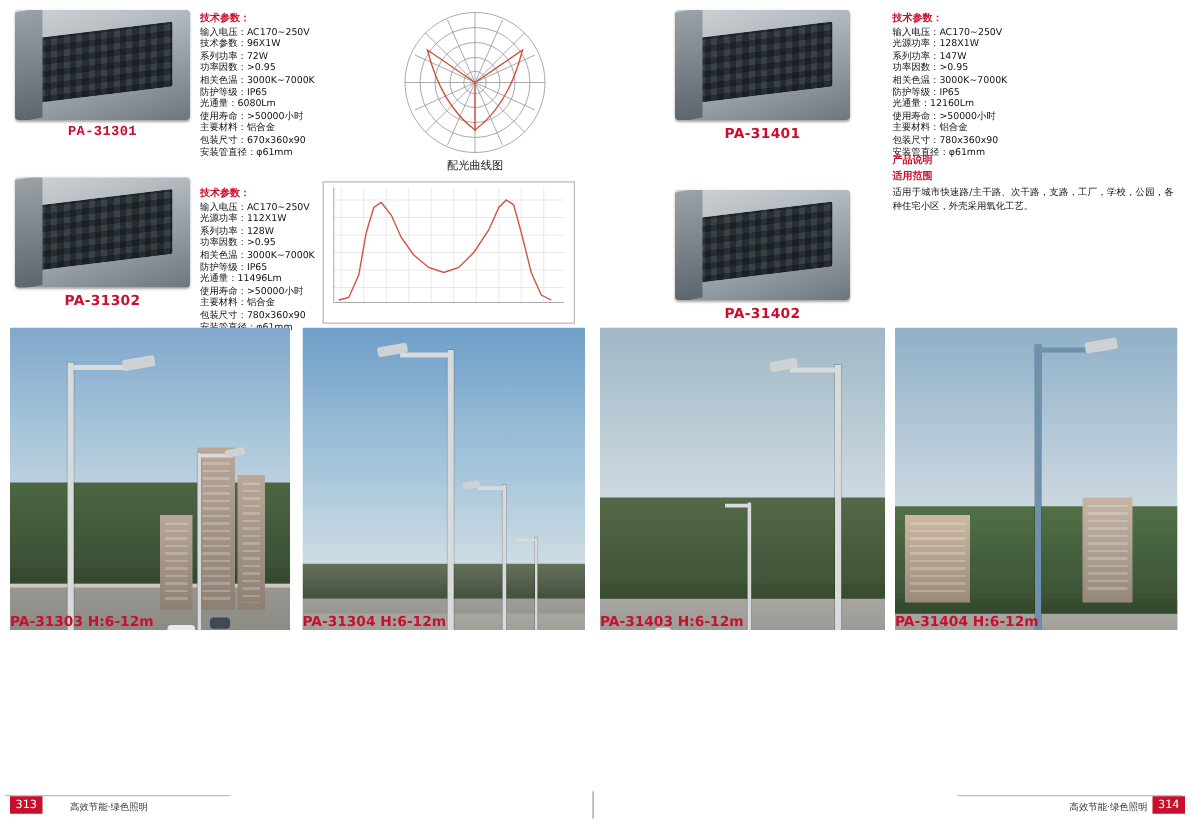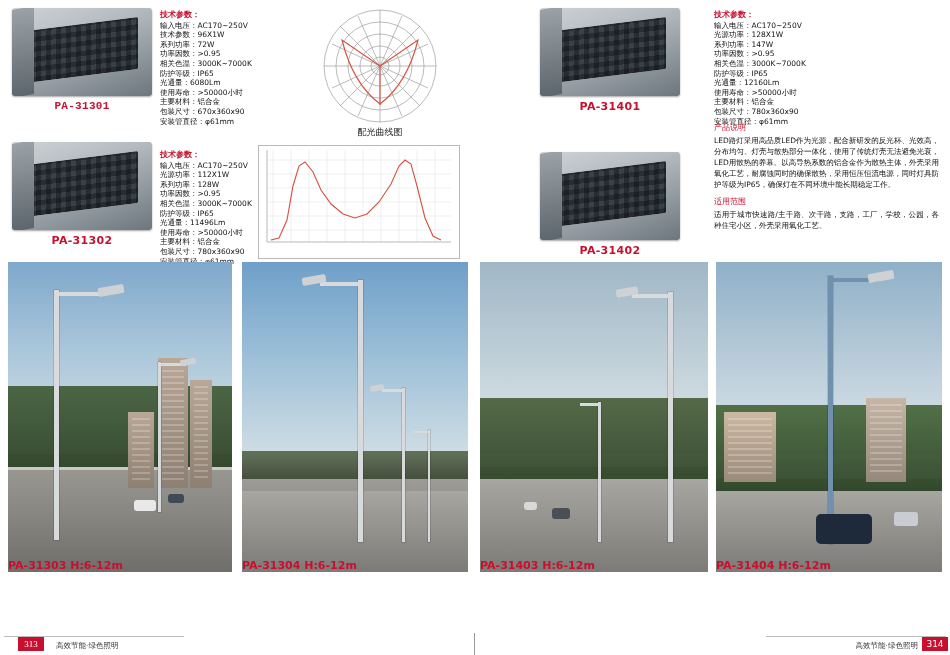--- a/index.html
+++ b/index.html
@@ -52,26 +52,26 @@
 
   
   .polar{position:absolute;left:300px;top:6px;width:160px;height:120px;}
   .polar-cap{position:absolute;left:300px;top:126px;width:160px;text-align:center;font-size:9px;color:#222;}
 
   
   .curve{position:absolute;left:258px;top:145px;width:200px;height:112px;border:1px solid #b9b9b9;background:#fff;}
 
   
   .desc{position:absolute;left:714px;top:122px;width:225px;font-size:7.5px;line-height:11px;color:#111;}
-  .desc .t{color:#c8102e;font-weight:normal;font-size:8px;margin:0 0 2px;}
+  .desc .t{color:#c8102e;font-weight:bold;font-size:8px;margin:0 0 2px;}
   .desc p{margin:0 0 6px;text-align:justify;}
 
   
   .photos{position:absolute;left:8px;top:262px;width:934px;height:330px;}
-  .ph{position:absolute;top:0;height:310px;overflow:hidden;}
+  .ph{position:absolute;top:0;height:242px;overflow:hidden;}
   .ph .cap{position:absolute;left:0;bottom:0;font-size:11px;font-weight:bold;color:#c8102e;}
   .img{position:relative;width:100%;height:310px;overflow:hidden;}
 
   
   .scene{position:absolute;inset:0;}
   .sky{position:absolute;left:0;right:0;top:0;height:62%;}
   .sky.a{background:linear-gradient(180deg,#7fa8cc 0%,#a9c6da 45%,#d7e2e6 100%);}
   .sky.b{background:linear-gradient(180deg,#6f9fc9 0%,#9dc0d8 50%,#cfdde4 100%);}
   .sky.c{background:linear-gradient(180deg,#9fb7c6 0%,#c3d2da 55%,#dfe6e8 100%);}
   .sky.d{background:linear-gradient(180deg,#8fb0c8 0%,#bccedb 55%,#dde5e9 100%);}
@@ -84,21 +84,21 @@
   .arm{position:absolute;background:#d8dadb;}
   .head{position:absolute;background:#cfd2d4;border-radius:2px;transform:rotate(-10deg);}
 
   .bldg{position:absolute;background:linear-gradient(180deg,#b9a898,#8d7f72);}
   .bldg:after{content:"";position:absolute;inset:6px 4px;background:repeating-linear-gradient(180deg,rgba(255,255,255,.22) 0 2px,transparent 2px 6px);}
   .car{position:absolute;border-radius:3px;}
 
   
   .footer{position:absolute;left:0;bottom:0;width:950px;height:22px;}
   .pnum{position:absolute;bottom:4px;width:26px;height:14px;background:#c8102e;color:#fff;font-size:9px;line-height:14px;text-align:center;}
-  .pnum.l{left:18px;font-family:Liberation Serif, serif;}
+  .pnum.l{left:8px;}
   .pnum.r{right:2px;}
   .ftxt{position:absolute;bottom:4px;font-size:7.5px;color:#333;margin-left:24px;}
   .ftxt.l{left:32px;}
   .ftxt.r{right:32px;}
   .frule{position:absolute;bottom:18px;height:1px;background:#bdbdbd;}
   .frule.l{left:4px;width:180px;}
   .frule.r{right:4px;width:180px;}
   .vline{position:absolute;bottom:0;width:1px;height:22px;background:#999;}
 </style>
 </head>
@@ -218,21 +218,20 @@
       <div>安装管直径：φ61mm</div>
     </div>
 
     <div class="lamp" style="left:540px;top:152px;">
       <div class="lamp-img"></div>
       <div class="lamp-code">PA-31402</div>
     </div>
 
     <div class="desc">
       <p class="t">产品说明</p>
-      <p>LED路灯采用高品质LED作为光源，配合新研发的反光杯、光效高，分布均匀。灯壳与散热部分一体化，使用了传统灯壳无法避免光衰，LED用散热的养幕。以高导热系数的铝合金作为散热主体，外壳采用氧化工艺，耐腐蚀同时的确保散热，采用恒压恒流电源，同时灯具防护等级为IP65，确保灯在不同环境中能长期稳定工作。</p>
       <p class="t">适用范围</p>
       <p>适用于城市快速路/主干路、次干路，支路，工厂，学校，公园，各种住宅小区，外壳采用氧化工艺。</p>
     </div>
   </div>
 
   <div class="photos">
 
     <div class="ph" style="left:0;width:224px;">
       <div class="img">
         <div class="scene">

